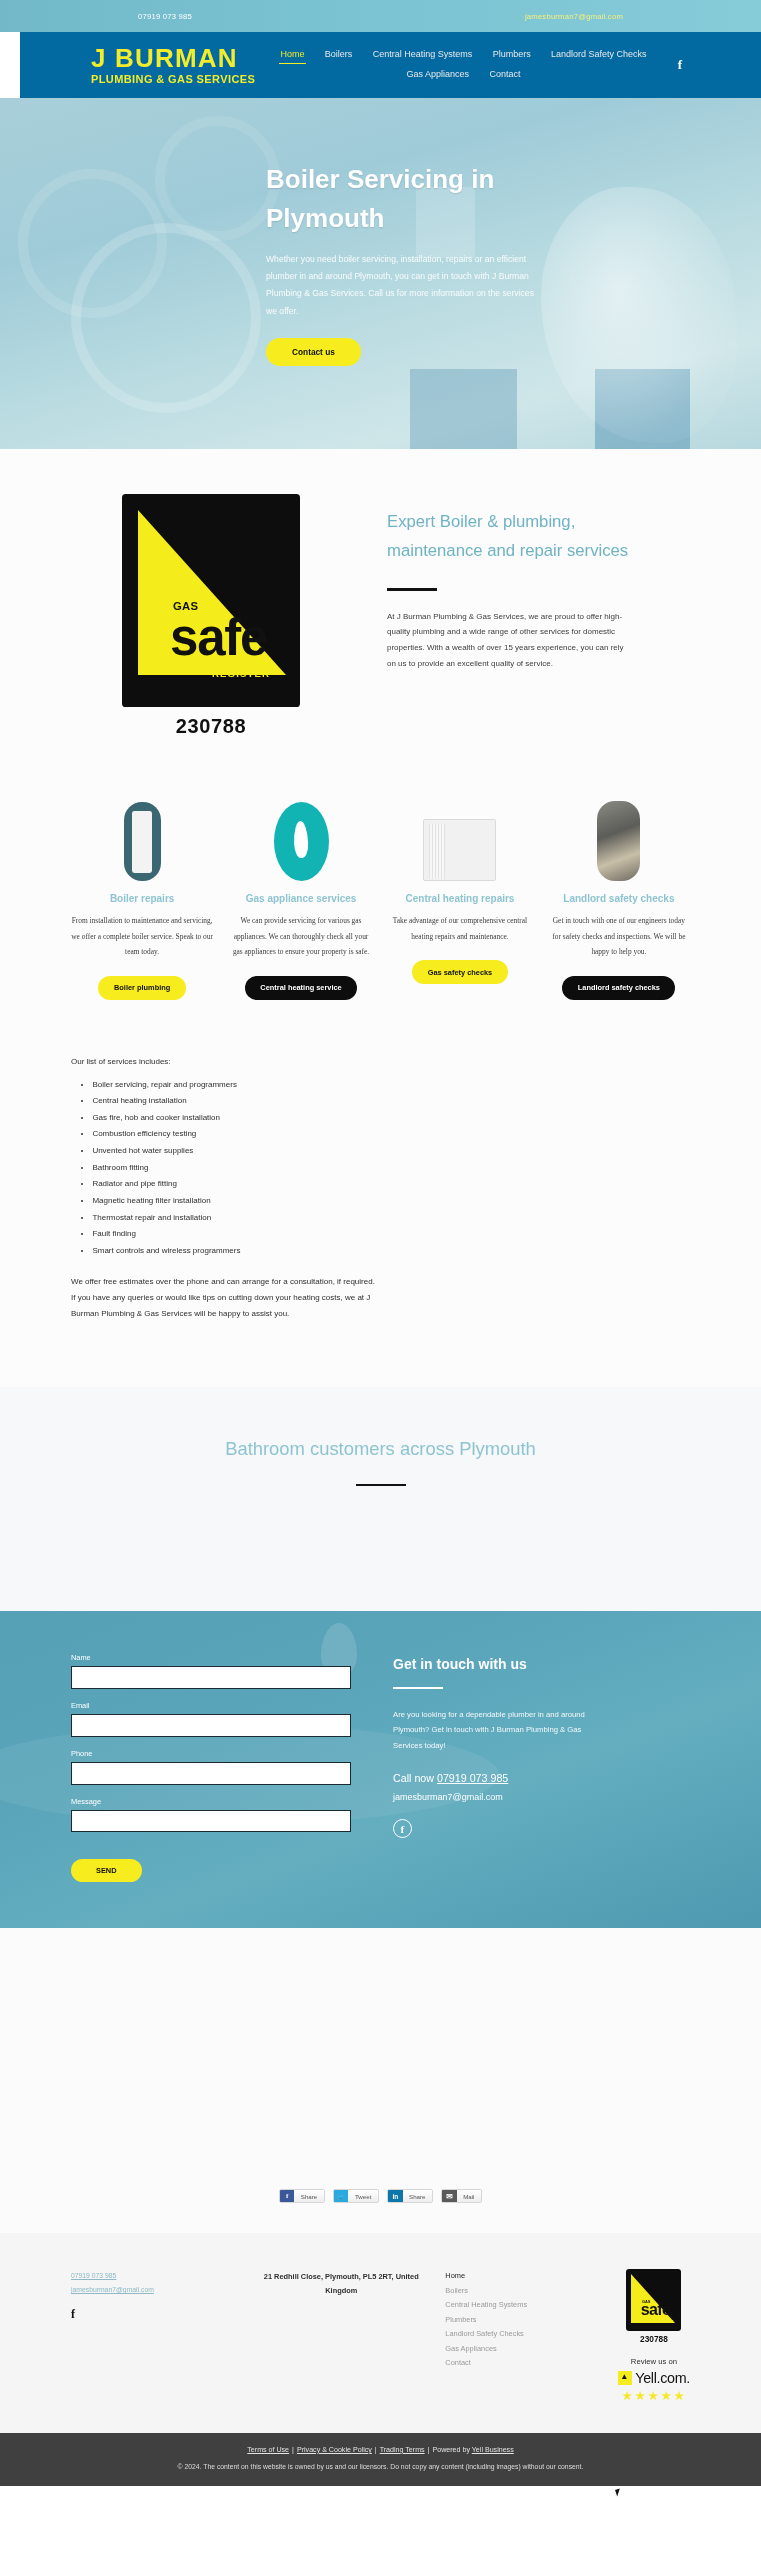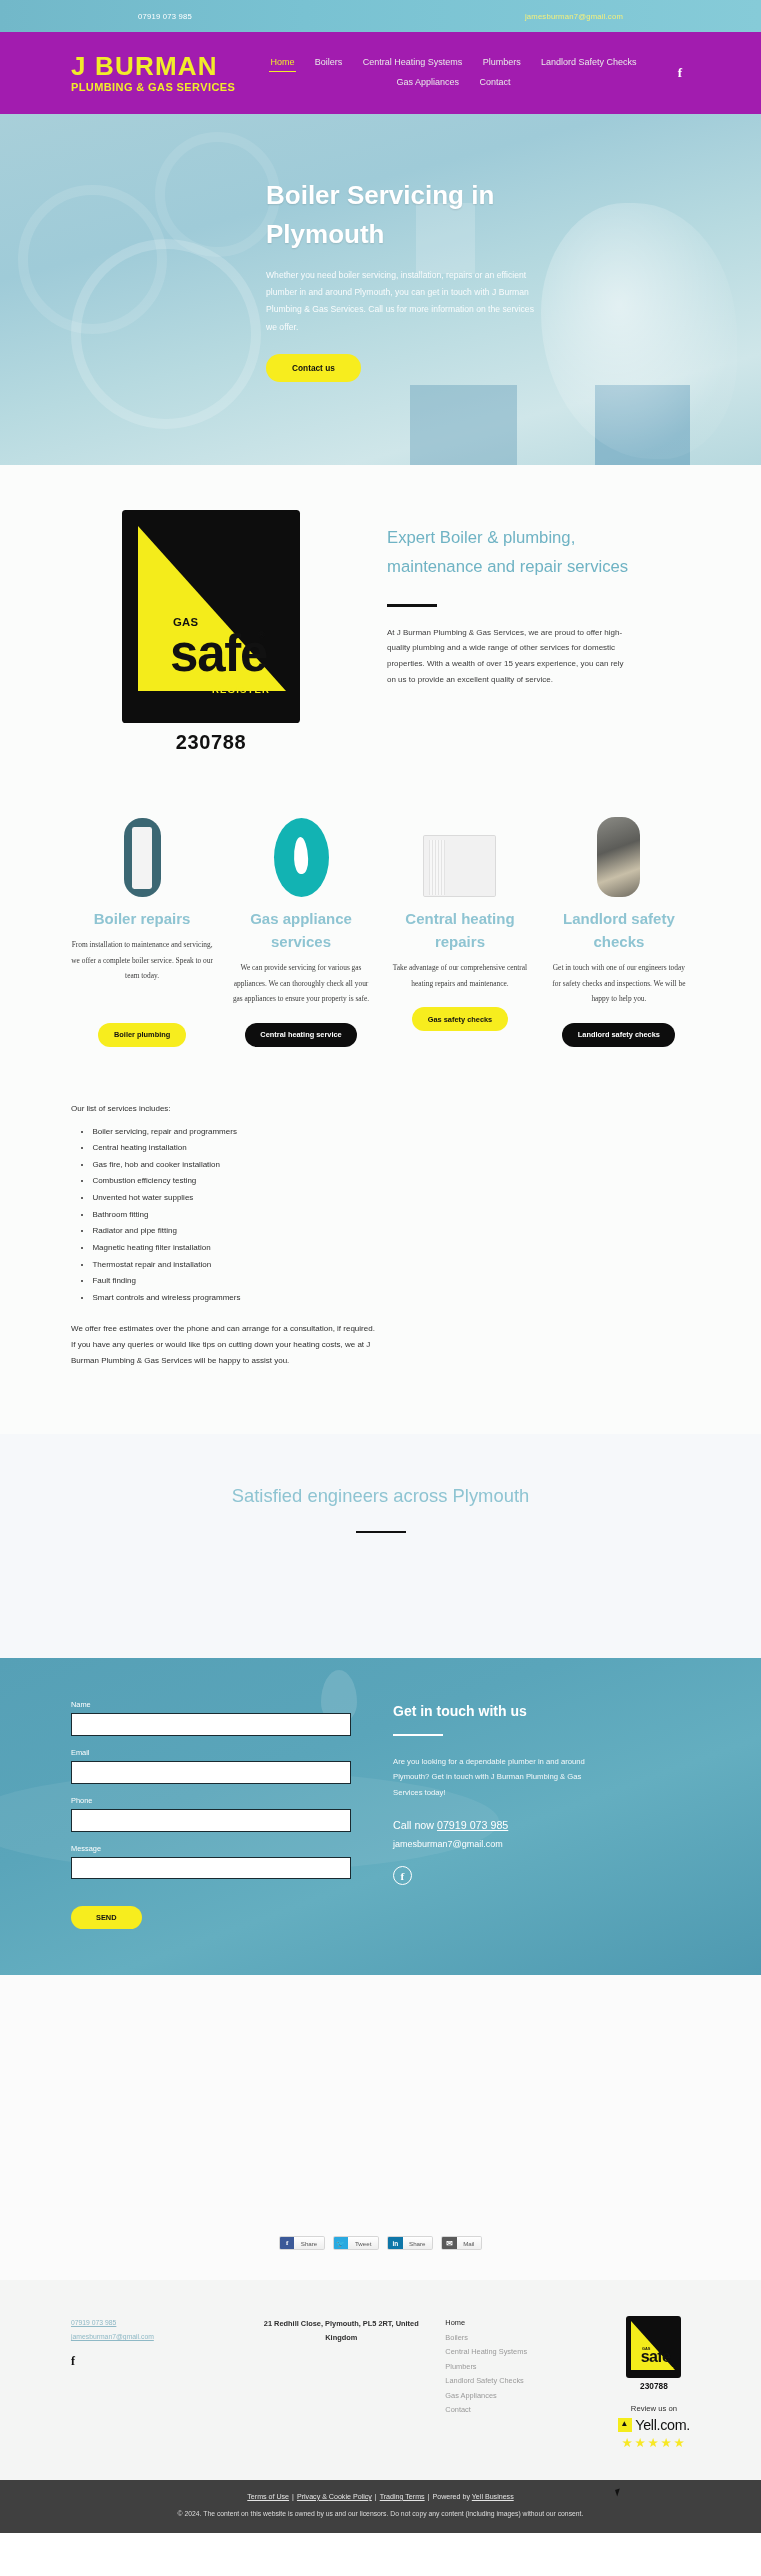--- a/index.html
+++ b/index.html
@@ -20,26 +20,27 @@
     align-items: center;
     justify-content: center;
     gap: 333px;
     font-size: 7.7px;
   }
   .topbar a { color: #ffffff; text-decoration: none; letter-spacing: 0.2px; }
   .topbar .mail { color: #f5f07a; }
 
   
   .header {
-    background: #a21caf;
-    height: 82px;
+    background: #0369a1;
+    height: 66px;
     display: flex;
     align-items: center;
     padding: 0 71px;
     position: relative;
+    margin-left: 20px;
   }
   .logo { width: 172px; flex: none; }
   .logo .l1 {
     color: #f2ec2a;
     font-size: 26px;
     font-weight: 700;
     letter-spacing: 1.2px;
     line-height: 1;
     font-family: "Liberation Sans", sans-serif;
   }
@@ -202,21 +203,21 @@
   .cards {
     display: flex;
     padding: 30px 71px 6px;
     gap: 16.7px;
     background: #fbfcfb;
   }
   .card { flex: 1; display: flex; flex-direction: column; align-items: center; }
   .card .pic { height: 89px; display: flex; align-items: flex-end; justify-content: center; }
   .card h3 {
     color: #8ec4d2;
-    font-size: 15px;
+    font-size: 10px;
     font-weight: 600;
     text-align: center;
     margin-top: 9.5px;
     line-height: 1.55;
   }
   .card p {
     font-size: 7.4px;
     line-height: 2.1;
     text-align: center;
     color: #3d3d3d;
@@ -565,21 +566,21 @@
       <li>Radiator and pipe fitting</li>
       <li>Magnetic heating filter installation</li>
       <li>Thermostat repair and installation</li>
       <li>Fault finding</li>
       <li>Smart controls and wireless programmers</li>
     </ul>
   <div class="outro">We offer free estimates over the phone and can arrange for a consultation, if required. If you have any queries or would like tips on cutting down your heating costs, we at J Burman Plumbing &amp; Gas Services will be happy to assist you.</div>
 </div>
 
 <div class="testi">
-  <h2>Satisfied engineers across Plymouth</h2>
+  <h2>Bathroom customers across Plymouth</h2>
   <div class="rule2"></div>
 </div>
 
 <div class="contact">
   <div class="wave"></div>
   <div class="drop"></div>
   <div class="form-col">
     <label>Name</label>
     <input type="text" value="" style="">
     <label>Email</label>

